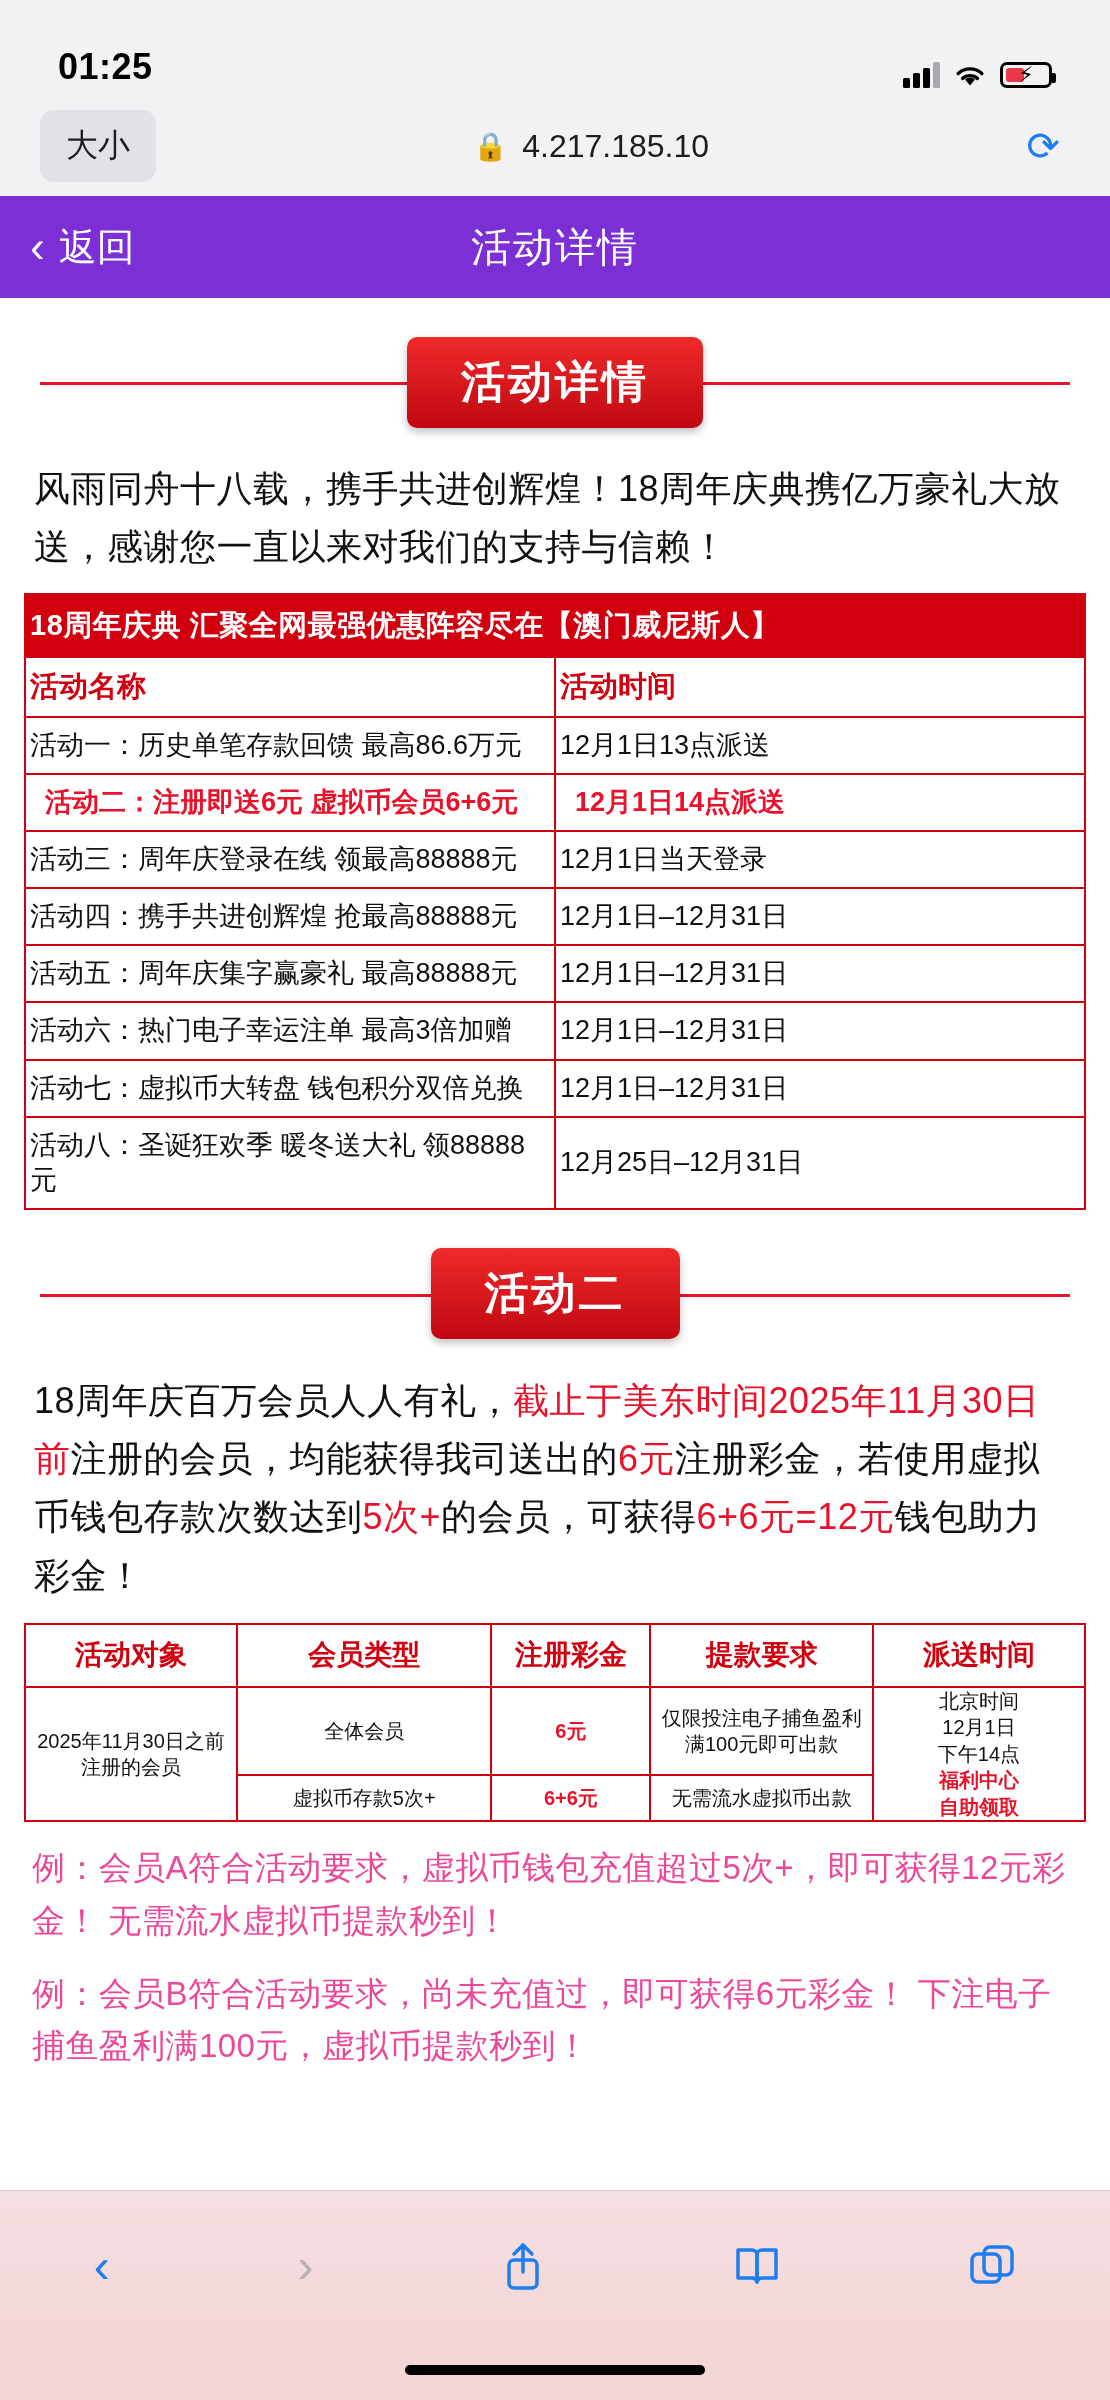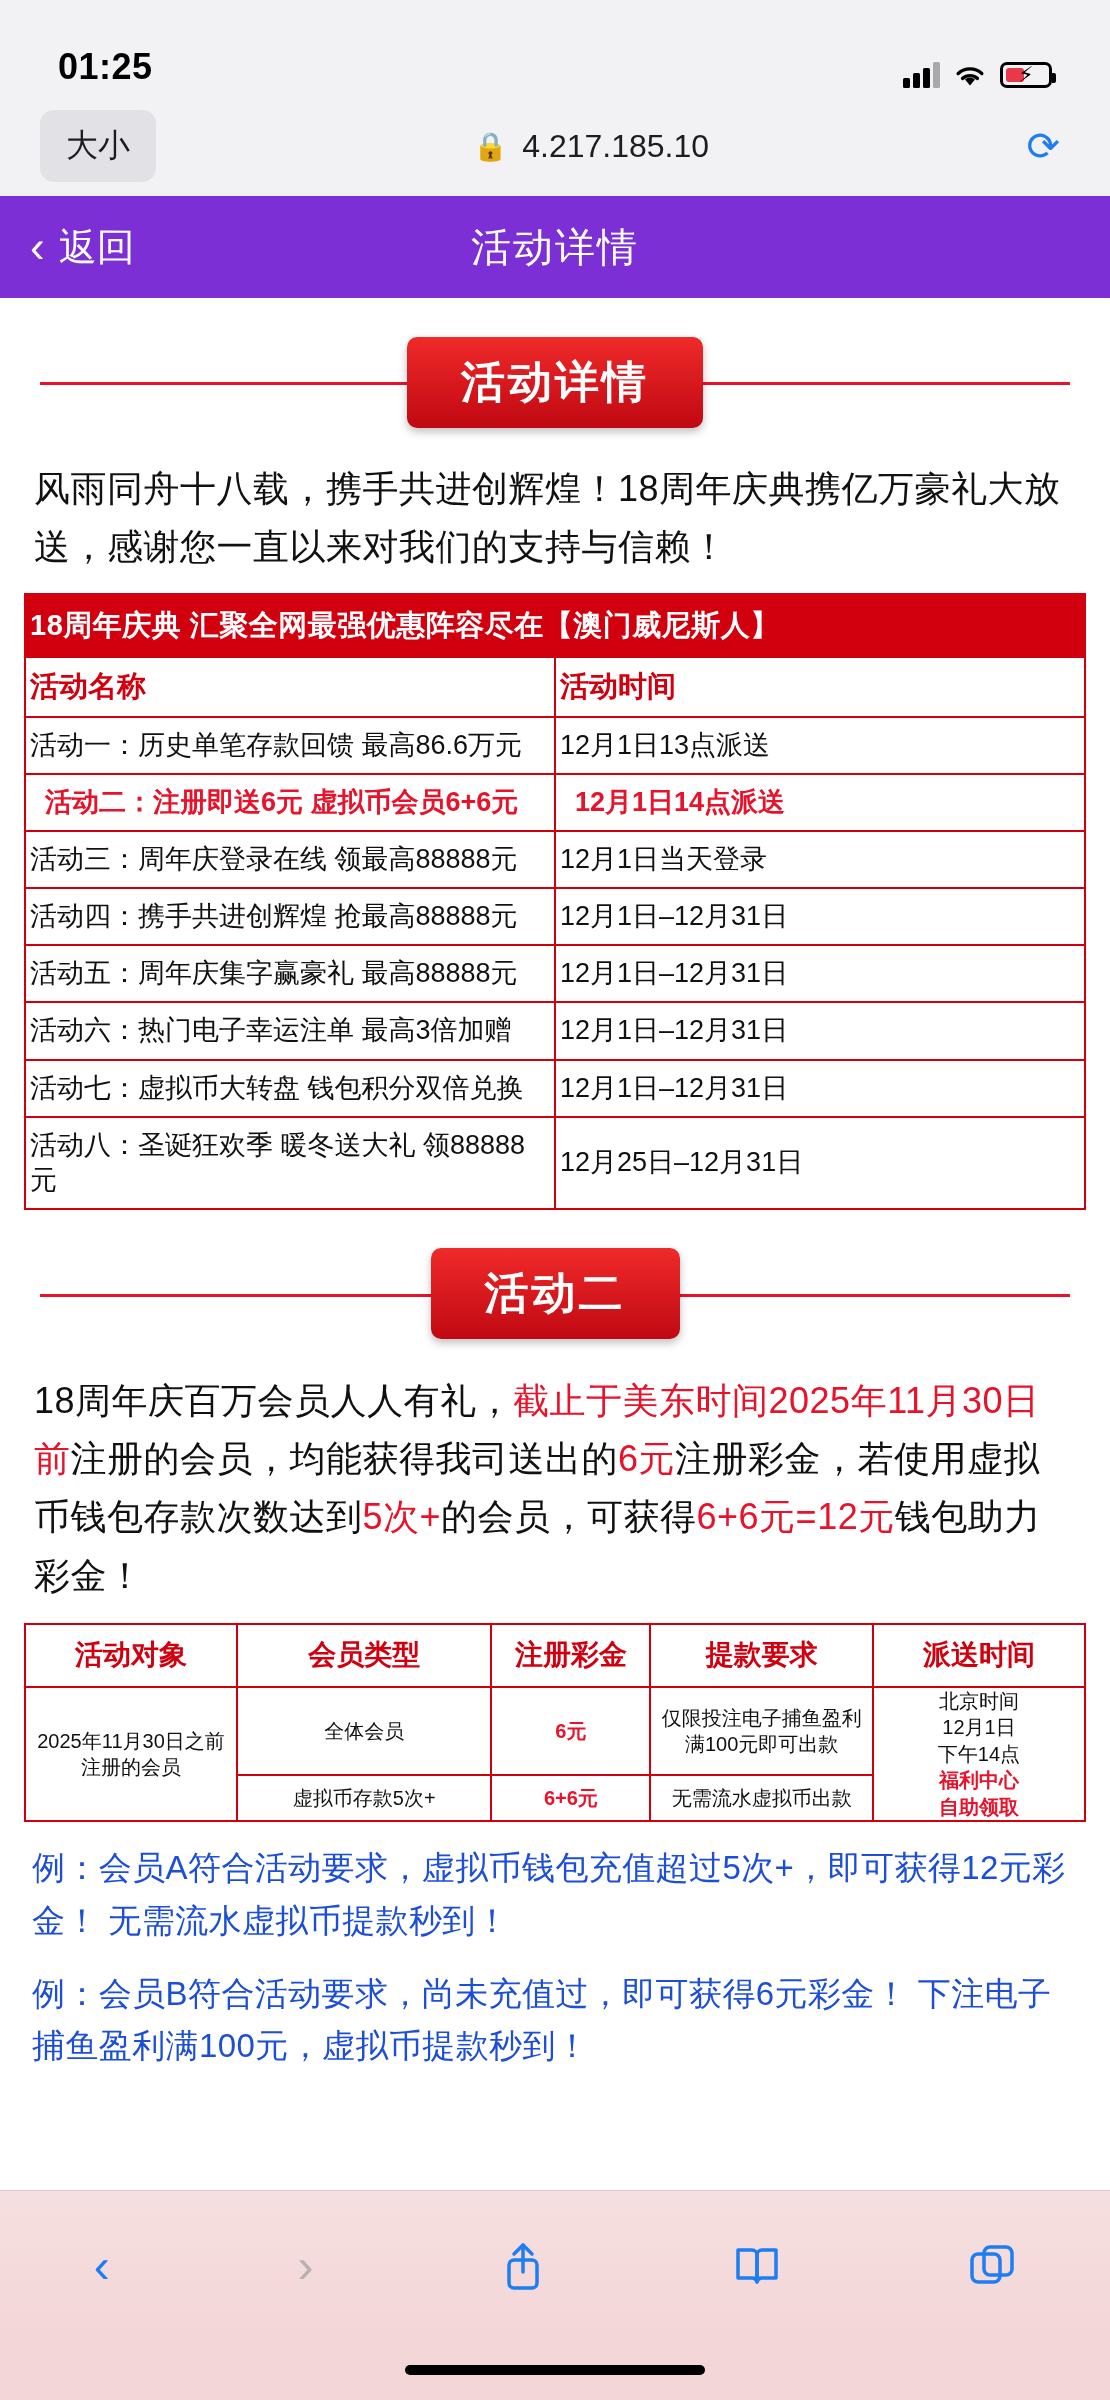--- a/index.html
+++ b/index.html
@@ -208,21 +208,21 @@
     color: #d2000f;
     font-weight: 700;
     font-size: 28px;
     padding: 12px 4px;
   }
   .tbl2 .redbold { color: #e8122a; font-weight: 700; }
 
   .example {
     font-size: 33px;
     line-height: 1.6;
-    color: #1d4ed8;
+    color: #ec4899;
     margin: 20px 8px 0 8px;
     letter-spacing: 0.4px;
   }
 
   
   .toolbar {
     height: 150px;
     background: linear-gradient(180deg,#f6dfe0 0%, #f3d6d8 100%);
     display: flex;
     align-items: center;

